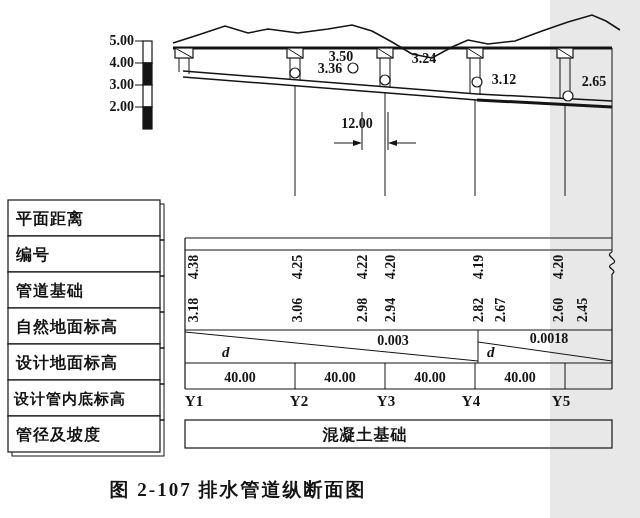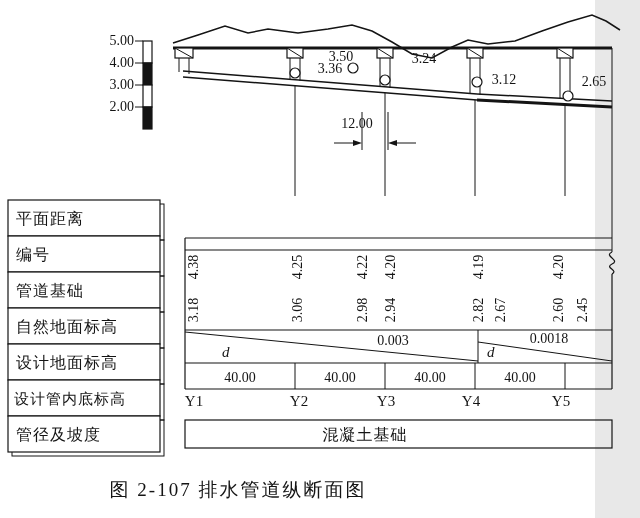--- a/index.html
+++ b/index.html
@@ -1,18 +1,19 @@
 <!DOCTYPE html>
 <html><head>
 <meta charset="utf-8">
 <style>
   html,body{margin:0;padding:0;background:#e8e8e8;}
   .canvas{
-    width:595px;height:518px;background:#ffffff;position:relative;
+    width:550px;height:518px;background:#ffffff;position:relative;
     font-family:"Liberation Serif","DejaVu Serif",serif;
+    font-weight:bold;
   }
   svg{display:block;}
   svg text{fill:#141414;font-family:"Liberation Serif","DejaVu Serif",serif;}
   .num{font-size:14px;}
   .rot{font-size:14px;}
   .cjk{font-size:16px;letter-spacing:1px;}
   .cjk-sm{font-size:15px;letter-spacing:1px;}
   .yid{font-size:15px;}
   .slope-d{font-size:15px;font-style:italic;}
   .caption{font-size:19px;letter-spacing:2px;}

